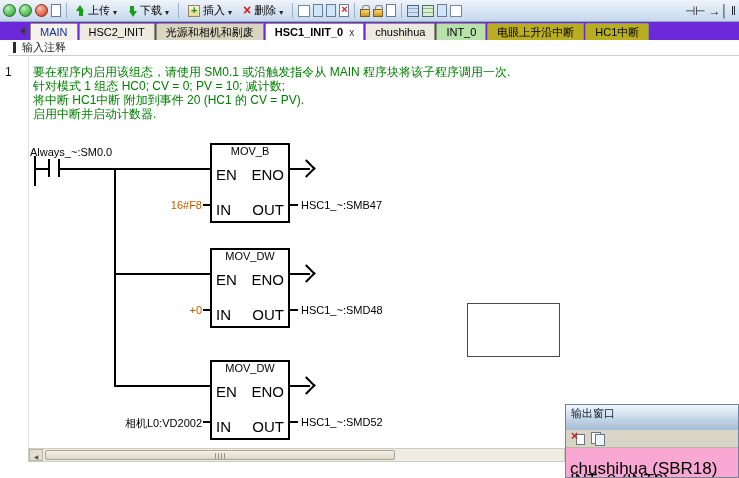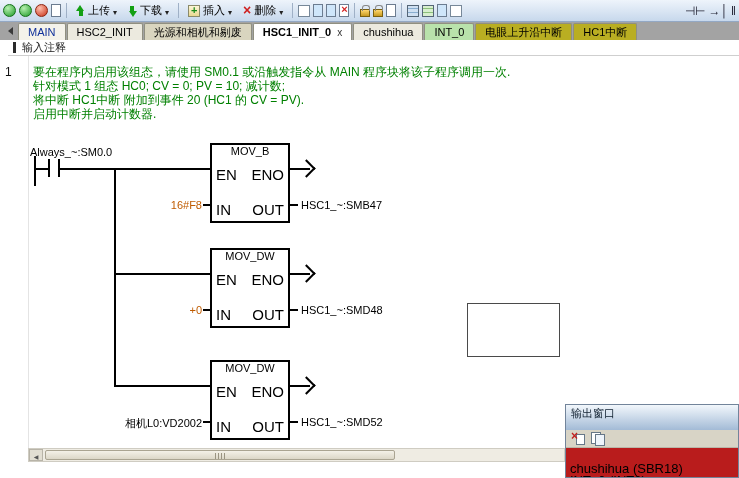--- a/index.html
+++ b/index.html
@@ -31,21 +31,21 @@
   .lock::before{content:"";position:absolute;left:1px;top:-5px;width:6px;height:5px;border:1px solid #888;border-bottom:none;border-radius:3px 3px 0 0}
   .grid-icon{width:12px;height:12px;border:1px solid #567;background:repeating-linear-gradient(0deg,#cfe0f2 0 3px,#89aed0 3px 4px);flex:none}
   .grid-icon.green{background:repeating-linear-gradient(0deg,#d8efcf 0 3px,#8cc07c 3px 4px)}
   .box-icon{width:12px;height:12px;border:1px solid #789;background:#fff;flex:none}
   .sym{font-size:12px;color:#223;flex:none;line-height:20px}
   .sym.a::before{content:"\22A3\22A2"}
   .sym.b::before{content:"\2192\2502"}
   .sym.c::before{content:"\2016"}
 
   
-  .tabbar{position:absolute;left:0;top:22px;width:739px;height:18px;background:#a3a3a3;display:flex;align-items:flex-end;padding-left:6px;overflow:hidden}
+  .tabbar{position:absolute;left:0;top:22px;width:739px;height:18px;background:#6d28d9;display:flex;align-items:flex-end;padding-left:18px;overflow:hidden}
   .tabnav{width:0;height:0;border-top:4px solid transparent;border-bottom:4px solid transparent;border-right:5px solid #3a3a3a;margin:0 5px 5px 2px;flex:none}
   .tab{height:17px;display:flex;align-items:center;padding:0 9px;font-size:11px;background:#eceadf;border:1px solid #8f8f80;border-bottom:none;
        margin-right:1px;border-radius:2px 2px 0 0;white-space:nowrap;flex:none}
   .tab.main{color:#10309a;background:#f4f2ea}
   .tab.tan{background:#d9d5bf}
   .tab.active{background:#fff;font-weight:bold}
   .tab.green{background:#b9e2ab}
   .tab.olive{background:#b9ae22}
   .tab .closex{margin-left:6px;font-size:10px;font-weight:normal;color:#333}
 
@@ -86,21 +86,21 @@
   .output{position:absolute;left:565px;top:404px;width:174px;height:74px;border:1px solid #72849a;background:#fff;
           display:flex;flex-direction:column;z-index:9}
   .out-title{height:25px;background:linear-gradient(#f2f7fc,#a3bbd6);font-size:11px;line-height:16px;padding-left:5px;color:#102030;flex:none}
   .out-tools{height:18px;background:#d8d4c6;border-bottom:1px solid #bab6a8;display:flex;align-items:center;gap:6px;padding-left:5px;flex:none}
   .clear-icon{position:relative;width:14px;height:13px;flex:none}
   .clear-icon::after{content:"";position:absolute;right:0;bottom:0;width:7px;height:9px;background:#fff;border:1px solid #678}
   .clear-icon::before{content:"\00D7";position:absolute;left:0;top:-3px;color:#c32020;font-weight:bold;font-size:12px;z-index:1}
   .copy-icon{position:relative;width:14px;height:13px;flex:none}
   .copy-icon::before{content:"";position:absolute;left:0;top:0;width:8px;height:10px;background:#fff;border:1px solid #678}
   .copy-icon::after{content:"";position:absolute;left:4px;top:2px;width:8px;height:10px;background:#eef4fb;border:1px solid #678}
-  .out-body{flex:1;background:#b91c1c;padding:15px 0 0 4px;font-size:13px;line-height:12px;overflow:hidden}
+  .out-body{flex:1;background:#f9a8d4;padding:15px 0 0 4px;font-size:17px;line-height:12px;overflow:hidden}
 </style>
 </head>
 <body>
 
 <div class="screen">
 
   <div class="toolbar">
     <span class="circ g"></span>
     <span class="circ g"></span>
     <span class="circ r"></span>

